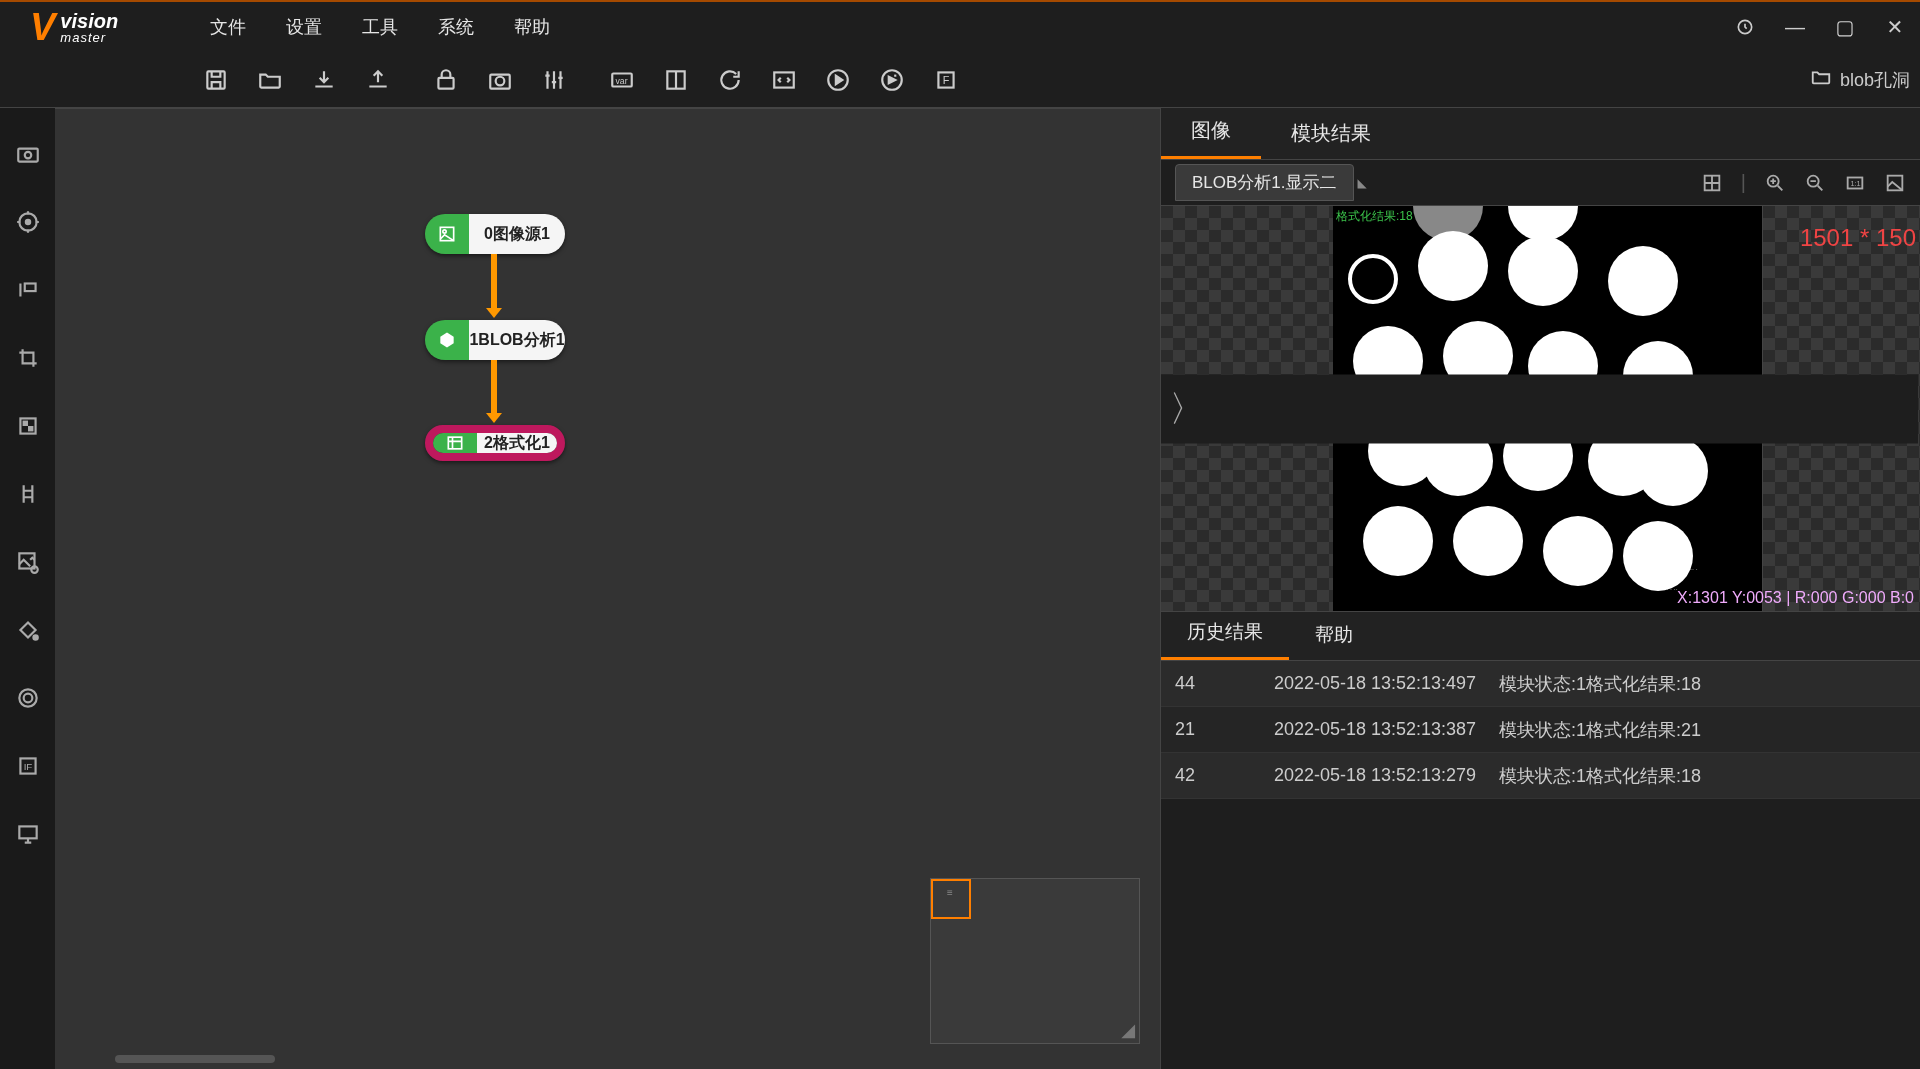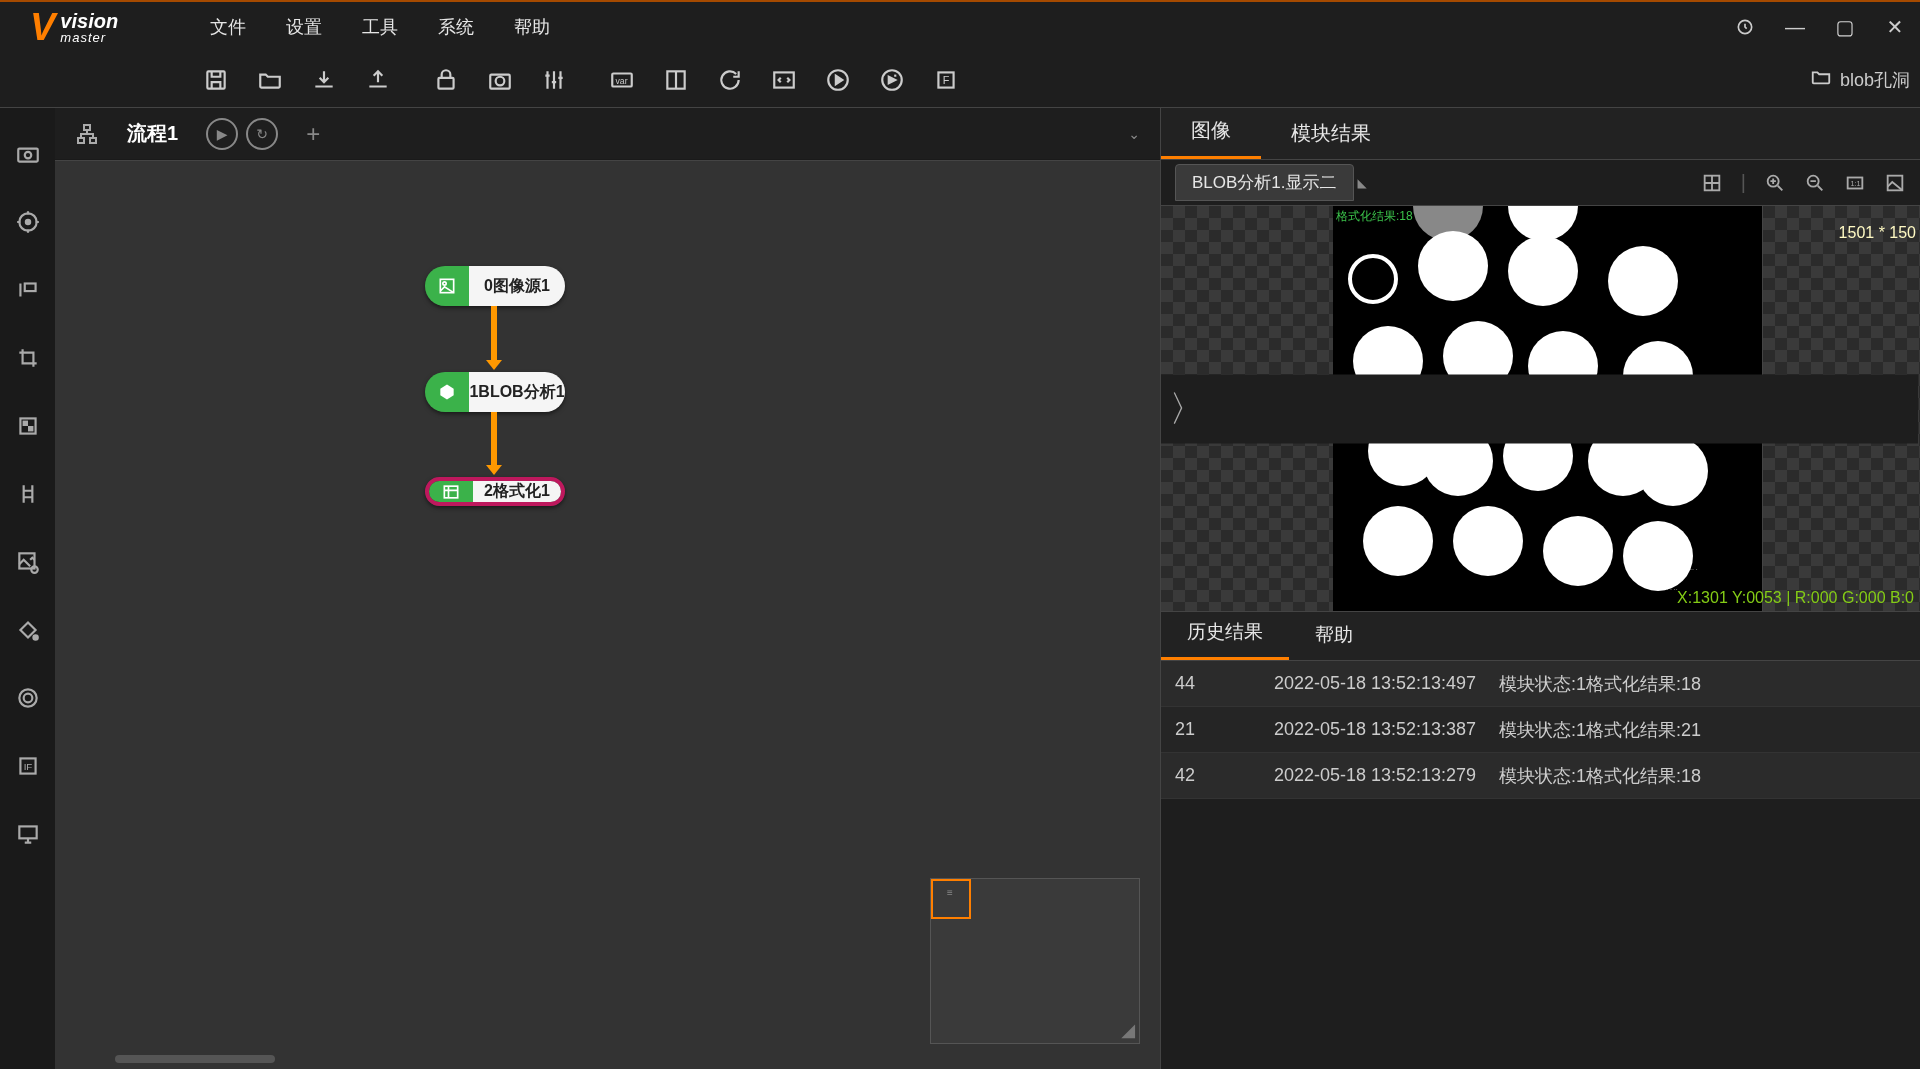--- a/index.html
+++ b/index.html
@@ -43,21 +43,21 @@
 .flow-tab { padding: 0 20px; font-size: 20px; font-weight: bold; color: #fff; }
 .run-btns { display: flex; gap: 8px; margin-left: 8px; }
 .mini-run { width: 32px; height: 32px; display: flex; align-items: center; justify-content: center; border: 2px solid #888; border-radius: 50%; color: #888; cursor: pointer; font-size: 14px; }
 .add-tab { margin-left: 28px; color: #888; font-size: 24px; cursor: pointer; }
 .chev { margin-left: auto; margin-right: 20px; color: #888; font-size: 14px; cursor: pointer; }
 
 .flow-canvas { flex: 1; position: relative; background: #333; border-top: 1px solid #444; }
 .flow-node { position: absolute; left: 370px; width: 140px; height: 40px; display: flex; border-radius: 20px; overflow: hidden; box-shadow: 0 2px 4px rgba(0,0,0,.5); justify-content: center; }
 .flow-node .icon { width: 44px; background: #3bb24a; display: flex; align-items: center; justify-content: center; color: #fff; }
 .flow-node .label { flex: 1; background: #f5f5f5; display: flex; align-items: center; justify-content: center; font-size: 16px; font-weight: bold; color: #222; }
-.flow-node.selected { border: 4px solid #be185d; height: 29px; }
+.flow-node.selected { border: 8px solid #be185d; height: 36px; }
 .flow-arrow { position: absolute; left: 436px; width: 6px; background: #ff9800; }
 .flow-arrow::after { content:''; position:absolute; bottom:-8px; left:-5px; border-left:8px solid transparent; border-right:8px solid transparent; border-top:10px solid #ff9800; }
 
 .minimap { position: absolute; right: 20px; bottom: 25px; width: 210px; height: 166px; background: #3a3a3a; border: 1px solid #555; }
 .minimap-view { position: absolute; left: 0; top: 0; width: 40px; height: 40px; border: 2px solid #ff7f00; }
 .minimap-drag { position: absolute; right: 4px; bottom: 2px; color: #777; font-size: 18px; }
 
 .scroll-h { position: absolute; left: 60px; bottom: 6px; width: 160px; height: 8px; background: #555; border-radius: 4px; }
 
 
@@ -73,22 +73,22 @@
 
 .img-view { height: 405px; position: relative; background: #2b2b2b; overflow: hidden; }
 .checker { position: absolute; top: 0; bottom: 0; background-image: linear-gradient(45deg,#3a3a3a 25%,transparent 25%),linear-gradient(-45deg,#3a3a3a 25%,transparent 25%),linear-gradient(45deg,transparent 75%,#3a3a3a 75%),linear-gradient(-45deg,transparent 75%,#3a3a3a 75%); background-size: 24px 24px; background-position: 0 0,0 12px,12px -12px,-12px 0; background-color: #2b2b2b; }
 .checker.left { left: 0; width: 172px; }
 .checker.right { right: 0; width: 158px; }
 .img-main { position: absolute; left: 172px; top: 0; bottom: 0; right: 158px; background: #000; overflow:hidden; }
 .wcirc { position: absolute; border-radius: 50%; background: #fff; }
 .halfcirc { position: absolute; width: 70px; height: 35px; background: #888; border-radius: 0 0 35px 35px; top:0; }
 .ring { position: absolute; width: 50px; height: 50px; border: 4px solid #fff; border-radius: 50%; background: transparent; }
 .img-label-tl { position: absolute; left: 175px; top: 2px; font-size: 12px; color: #3bc24a; }
-.img-dim { position: absolute; right: 4px; top: 18px; font-size: 16px; color: #fef9c3; }
-.img-coords { position: absolute; right: 6px; bottom: 4px; font-size: 16px; color: #84cc16; }
+.img-dim { position: absolute; right: 4px; top: 18px; font-size: 24px; color: #ef4444; }
+.img-coords { position: absolute; right: 6px; bottom: 4px; font-size: 16px; color: #f0abfc; }
 .nav-arrow { position: absolute; top: 50%; transform: translateY(-50%); color: #aaa; font-size: 36px; cursor: pointer; padding: 10px; }
 .nav-arrow.left { left: 2px; }
 .nav-arrow.right { right: 2px; }
 
 .result-tabs { height: 50px; display: flex; align-items: flex-end; border-top: 1px solid #444; border-bottom: 1px solid #444; background: #222; }
 .res-tab { padding: 12px 26px; font-size: 19px; color: #e6e6e6; cursor: pointer; }
 .res-tab.active { border-bottom: 3px solid #ff7f00; }
 
 .result-table { flex: 1; overflow: auto; }
 .rt-head { display: flex; background: #3a3a3a; height: 44px; align-items: center; font-size: 18px; color: #e6e6e6; }
@@ -289,37 +289,20 @@
       </div>
     <div class="sbl-btn">
         <svg viewBox="0 0 24 24" stroke="currentColor" fill="none" stroke-width="2">
           <rect x="4" y="5" width="16" height="11"></rect>
           <path d="M9 20h6M12 16v4"></path>
         </svg>
       </div>
   </div>
 
   <div class="center">
-    <div class="center-tabs">
-      <div class="tree-icon">
-          <svg viewBox="0 0 24 24" width="24" height="24" stroke="currentColor" fill="none" stroke-width="2">
-            <rect x="9" y="3" width="6" height="5"></rect>
-            <rect x="3" y="16" width="6" height="5"></rect>
-            <rect x="15" y="16" width="6" height="5"></rect>
-            <path d="M12 8v4M6 16v-4h12v4"></path>
-          </svg>
-        </div>
-      <div class="flow-tab">流程1</div>
-      <div class="run-btns">
-        <div class="mini-run">▶</div>
-        <div class="mini-run">↻</div>
-      </div>
-      <div class="add-tab">+</div>
-      <div class="chev">⌄</div>
-    </div>
     <div class="flow-canvas">
       <div class="flow-node" style="top:105px">
         <div class="icon">
             <svg viewBox="0 0 24 24" width="20" height="20" stroke="#fff" fill="none" stroke-width="2">
               <rect x="4" y="4" width="16" height="16"></rect>
               <circle cx="9" cy="9" r="2"></circle>
               <path d="M4 18l5-5 11 7"></path>
             </svg>
           </div>
         <div class="label">0图像源1</div>

